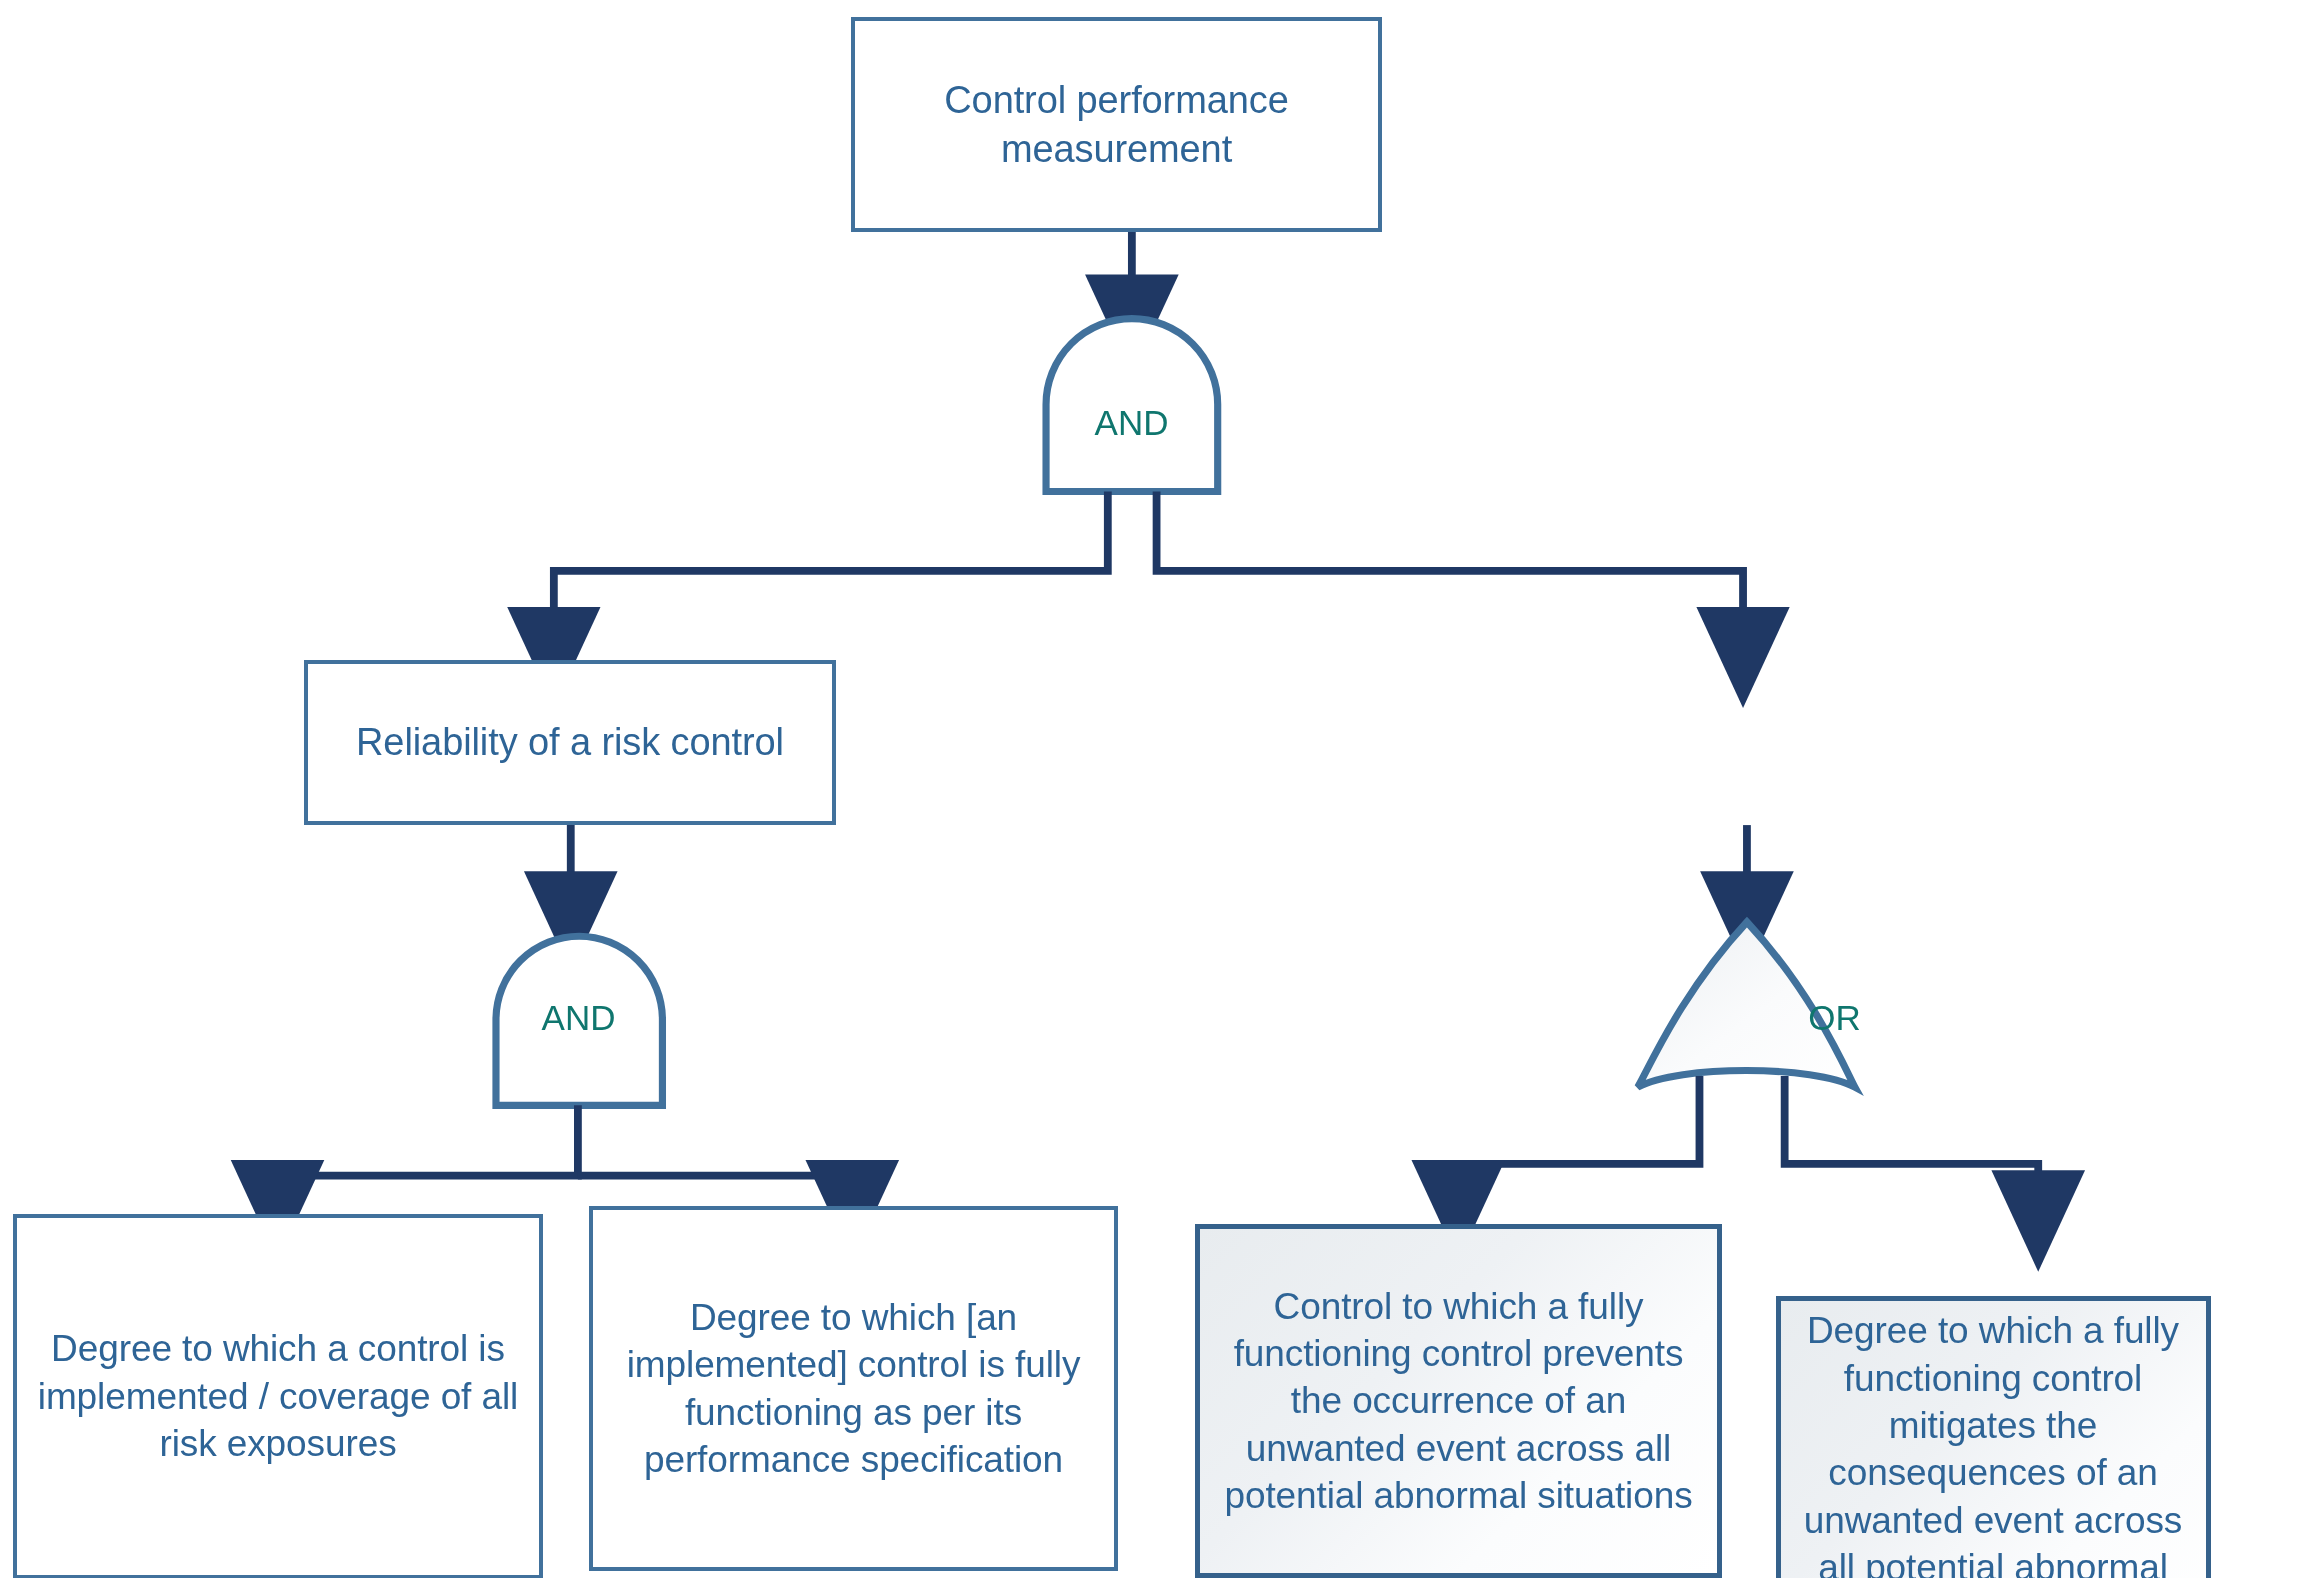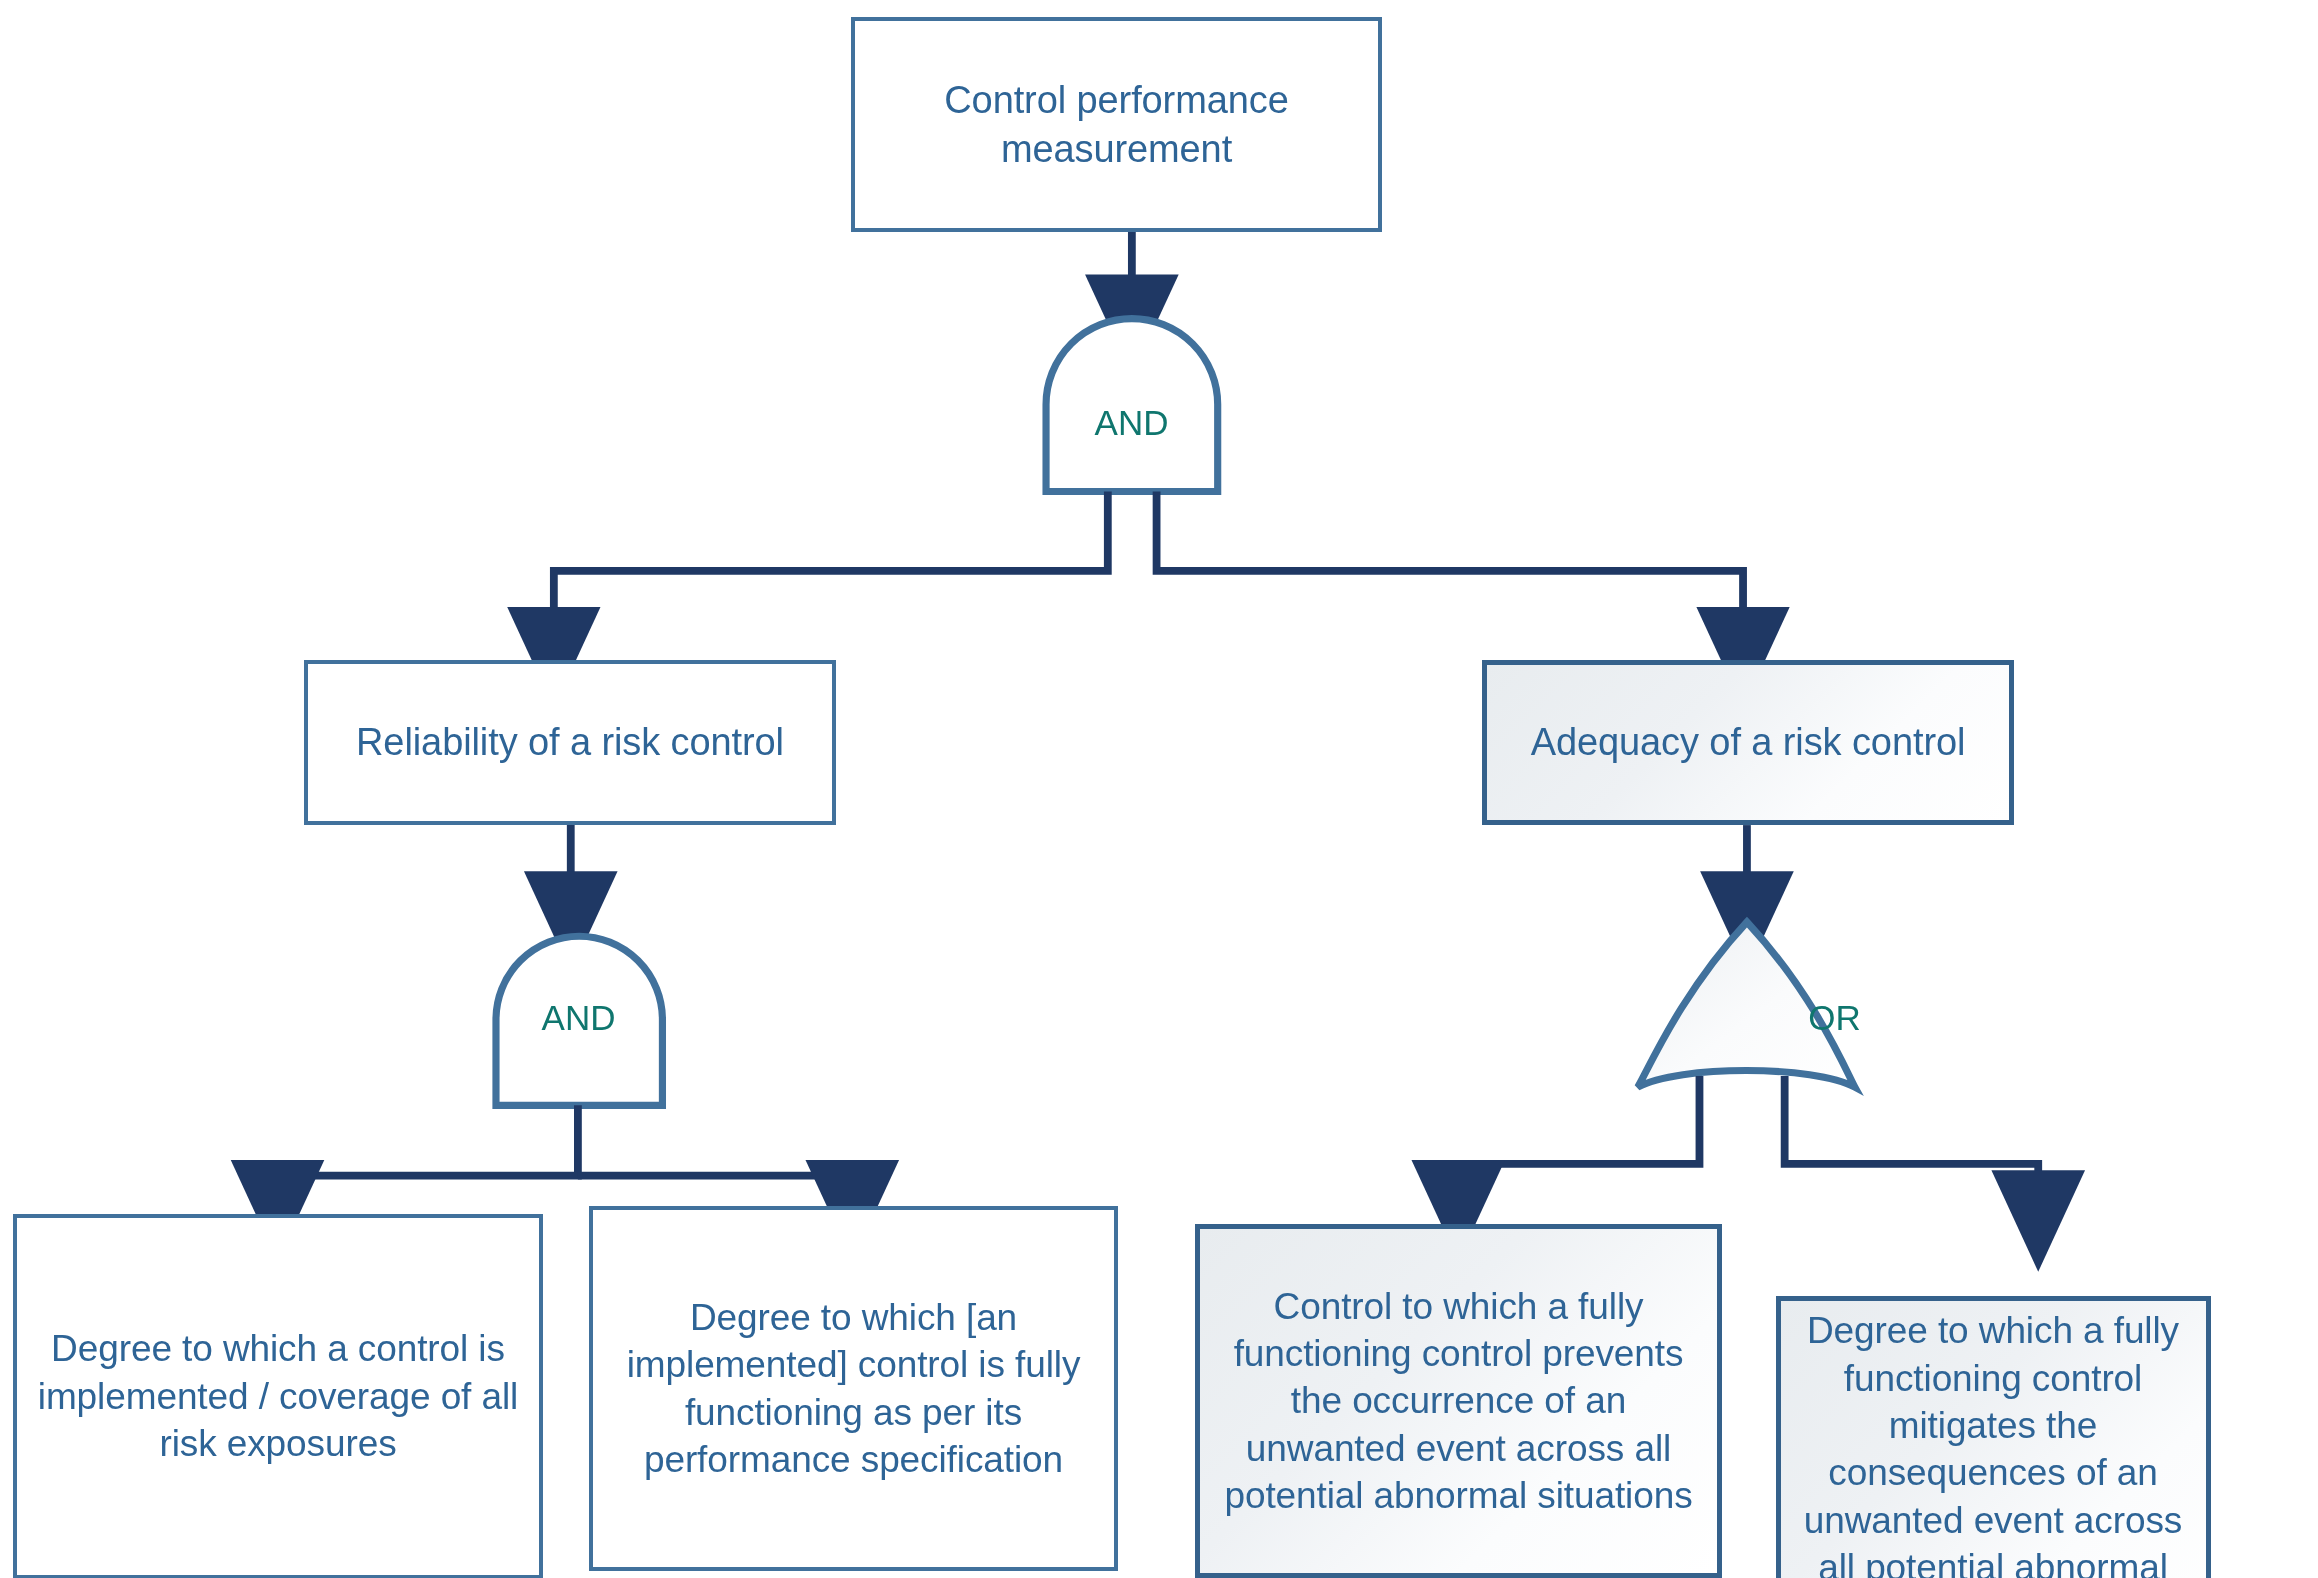--- a/index.html
+++ b/index.html
@@ -120,23 +120,20 @@
   <div class="gate-label gate-or-right">OR</div>
 
   <div class="node light root-box">
     <span class="txt">Control performance measurement</span>
   </div>
 
   <div class="node light mid-left">
     <span class="txt">Reliability of a risk control</span>
   </div>
 
-  <div class="node shaded mid-right">
-    <span class="txt">Adequacy of a risk control</span>
-  </div>
 
   <div class="node light leaf1">
     <span class="txt">Degree to which a control is implemented / coverage of all risk exposures</span>
   </div>
 
   <div class="node light leaf2">
     <span class="txt">Degree to which [an implemented] control is fully functioning as per its performance specification</span>
   </div>
 
   <div class="node shaded leaf3">

